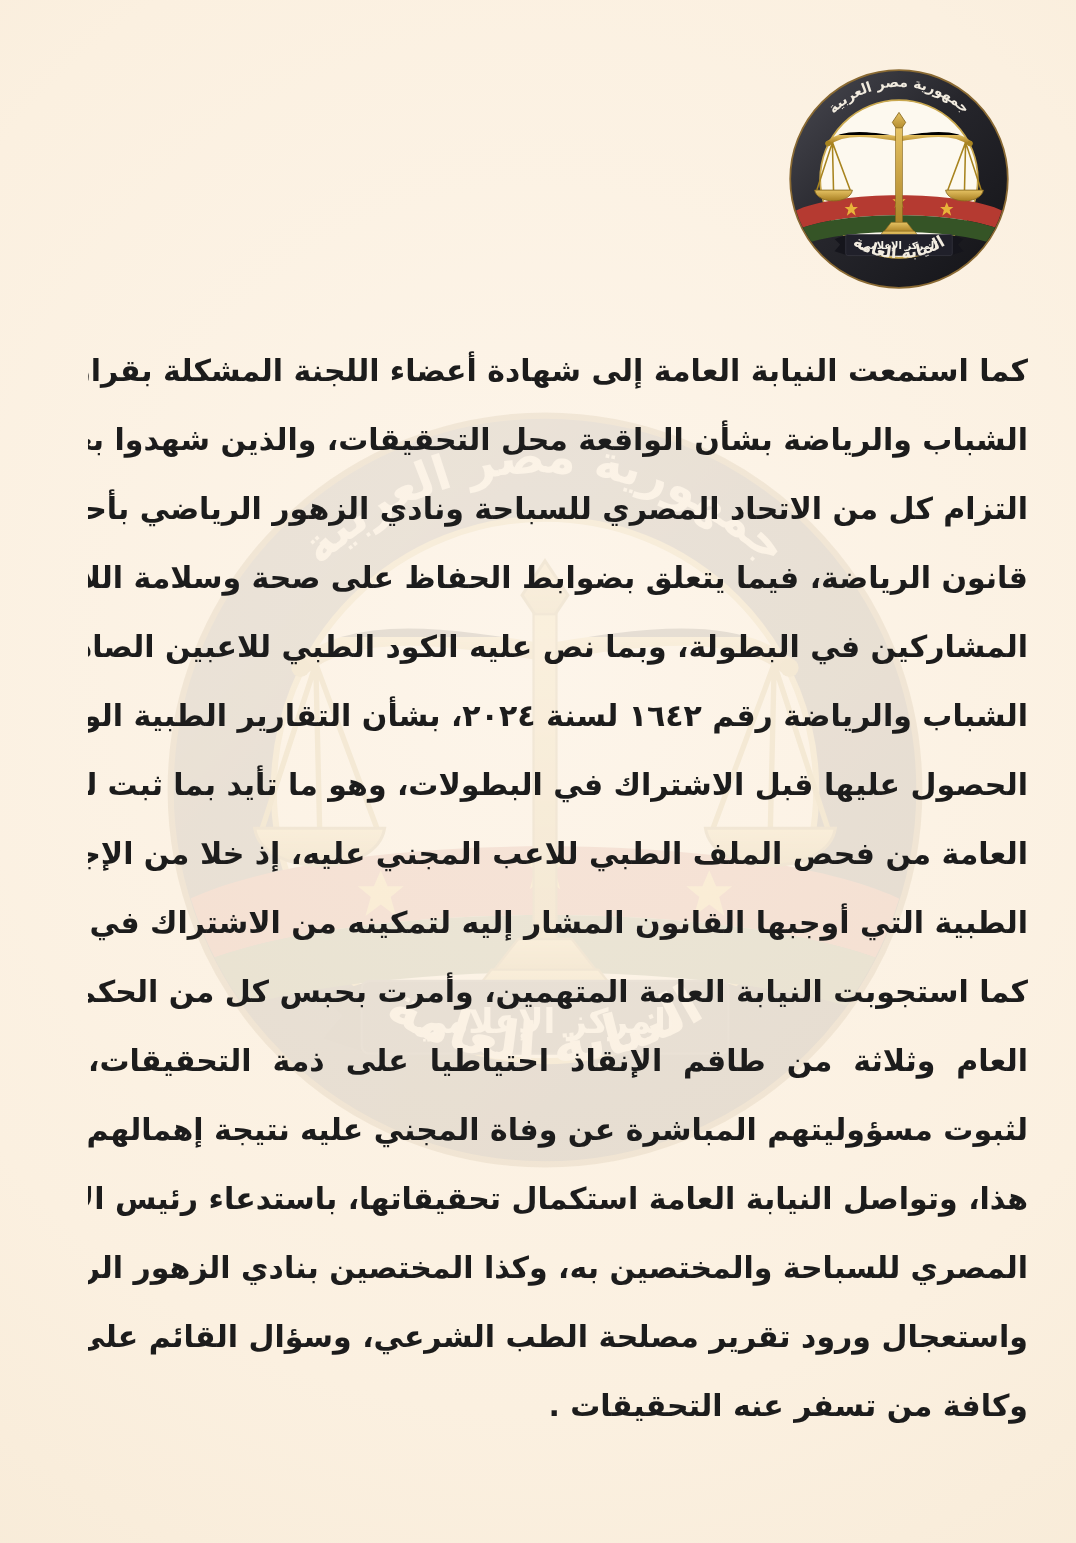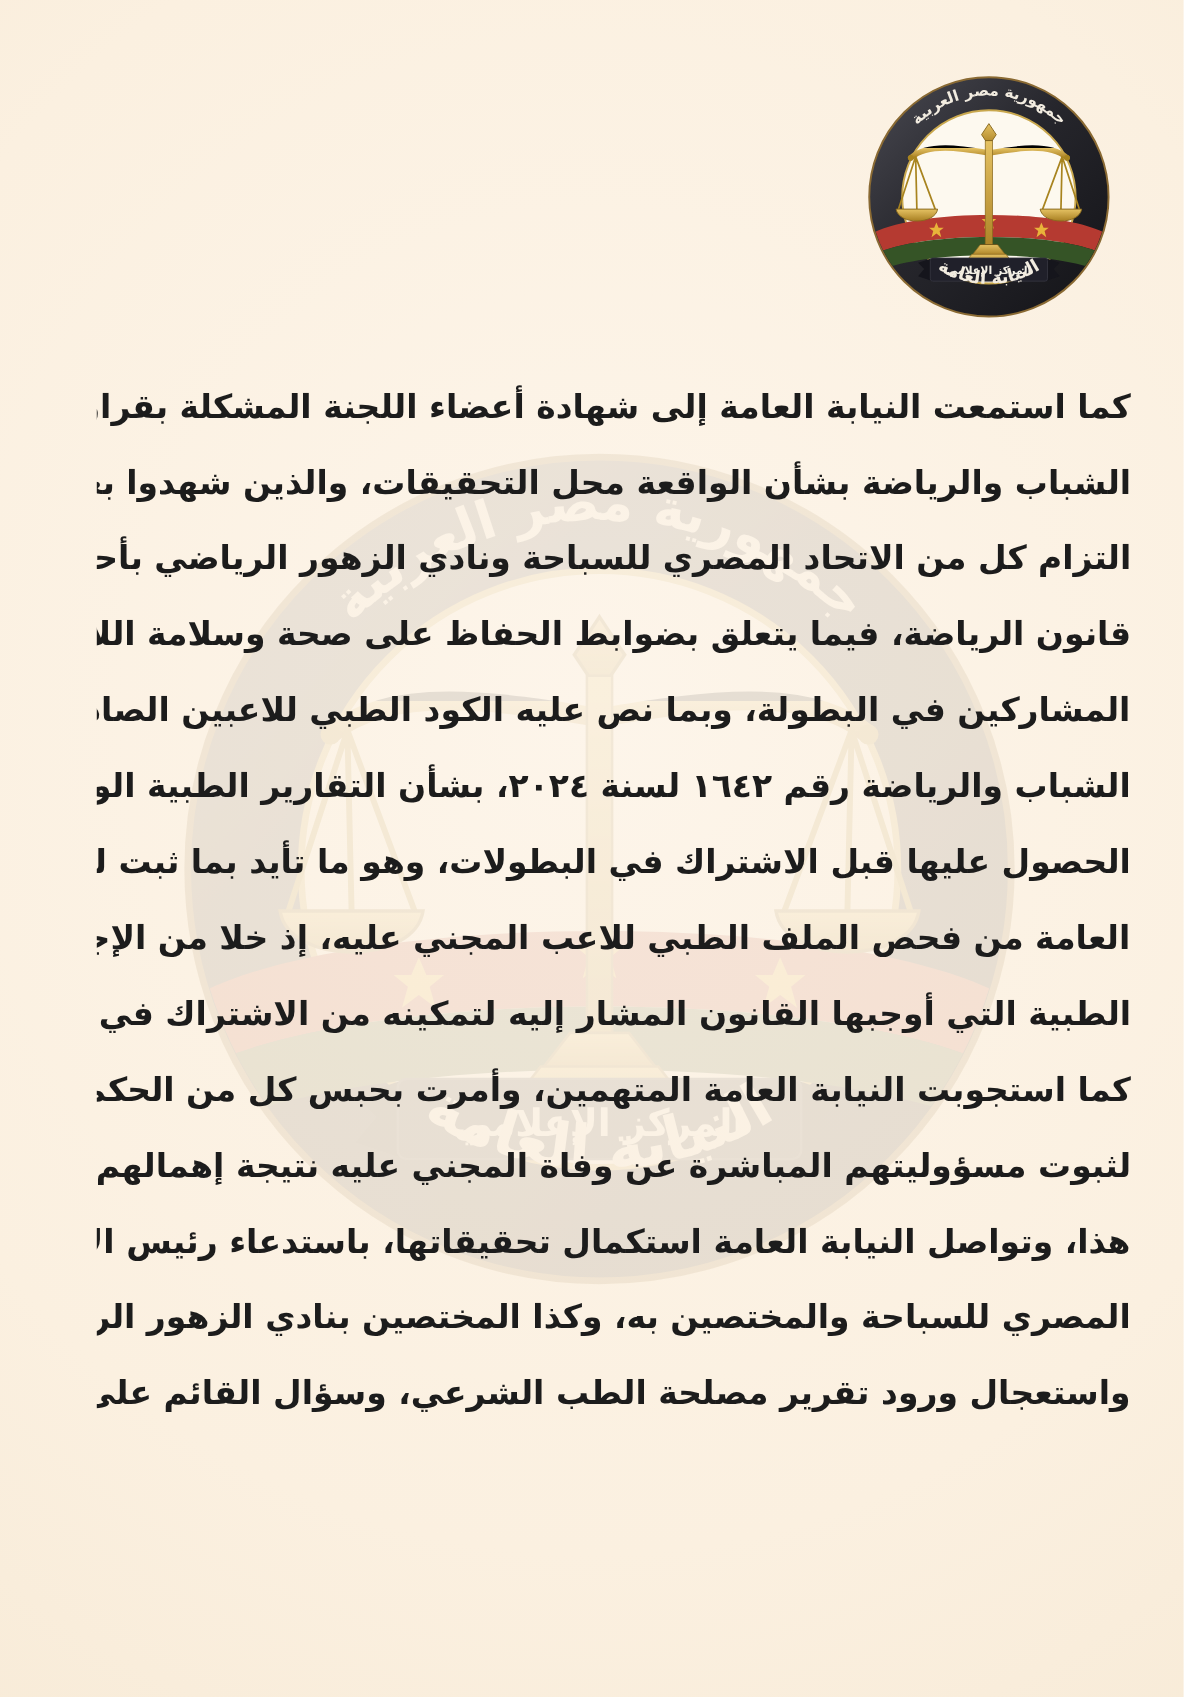--- a/index.html
+++ b/index.html
@@ -109,19 +109,21 @@
     <div class="line">كما استمعت النيابة العامة إلى شهادة أعضاء اللجنة المشكلة بقرار وزير</div>
     <div class="line">الشباب والرياضة بشأن الواقعة محل التحقيقات، والذين شهدوا بعدم</div>
     <div class="line">التزام كل من الاتحاد المصري للسباحة ونادي الزهور الرياضي بأحكام</div>
     <div class="line">قانون الرياضة، فيما يتعلق بضوابط الحفاظ على صحة وسلامة اللاعبين</div>
     <div class="line">المشاركين في البطولة، وبما نص عليه الكود الطبي للاعبين الصادر بقرار وزير</div>
     <div class="line">الشباب والرياضة رقم ١٦٤٢ لسنة ٢٠٢٤، بشأن التقارير الطبية الواجب</div>
     <div class="line">الحصول عليها قبل الاشتراك في البطولات، وهو ما تأيد بما ثبت للنيابة</div>
     <div class="line">العامة من فحص الملف الطبي للاعب المجني عليه، إذ خلا من الإجراءات</div>
     <div class="line">الطبية التي أوجبها القانون المشار إليه لتمكينه من الاشتراك في البطولة.</div>
     <div class="line">كما استجوبت النيابة العامة المتهمين، وأمرت بحبس كل من الحكم</div>
+    <div class="line">العام وثلاثة من طاقم الإنقاذ احتياطيا على ذمة التحقيقات،</div>
     <div class="line">لثبوت مسؤوليتهم المباشرة عن وفاة المجني عليه نتيجة إهمالهم.</div>
     <div class="line">هذا، وتواصل النيابة العامة استكمال تحقيقاتها، باستدعاء رئيس الاتحاد</div>
     <div class="line">المصري للسباحة والمختصين به، وكذا المختصين بنادي الزهور الرياضي،</div>
     <div class="line">واستعجال ورود تقرير مصلحة الطب الشرعي، وسؤال القائم على إعداده،</div>
+    <div class="line last">وكافة من تسفر عنه التحقيقات .</div>
   </div>
 
 </div>
 
 </body></html>

